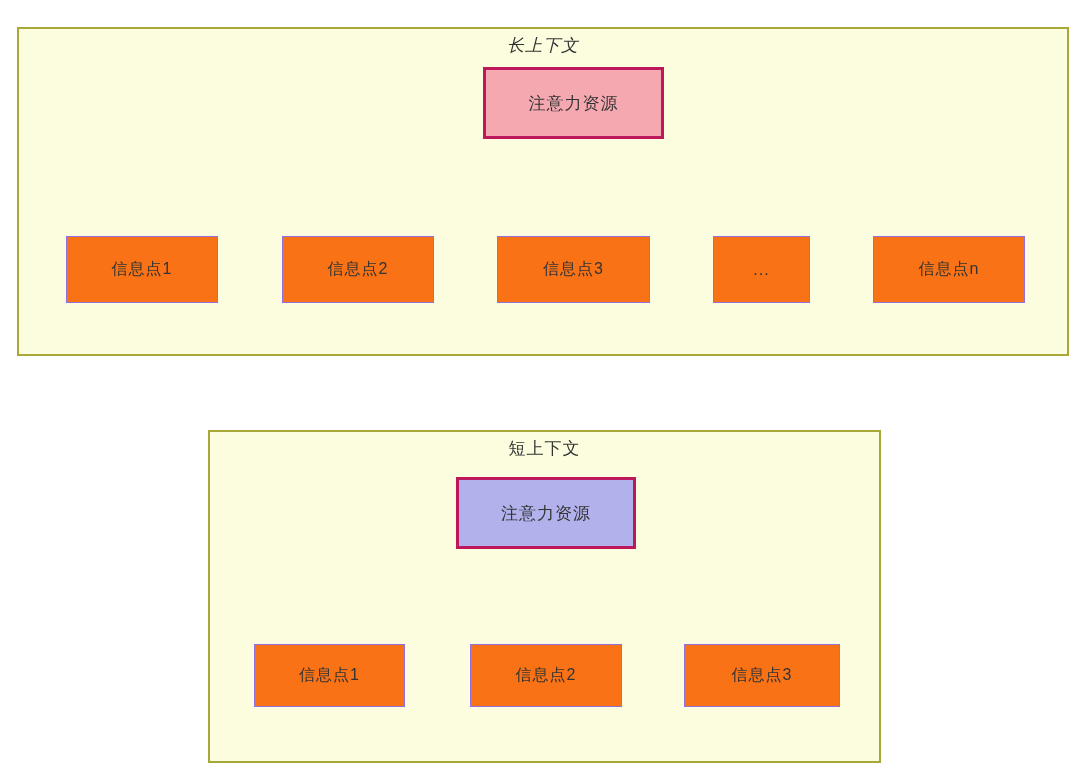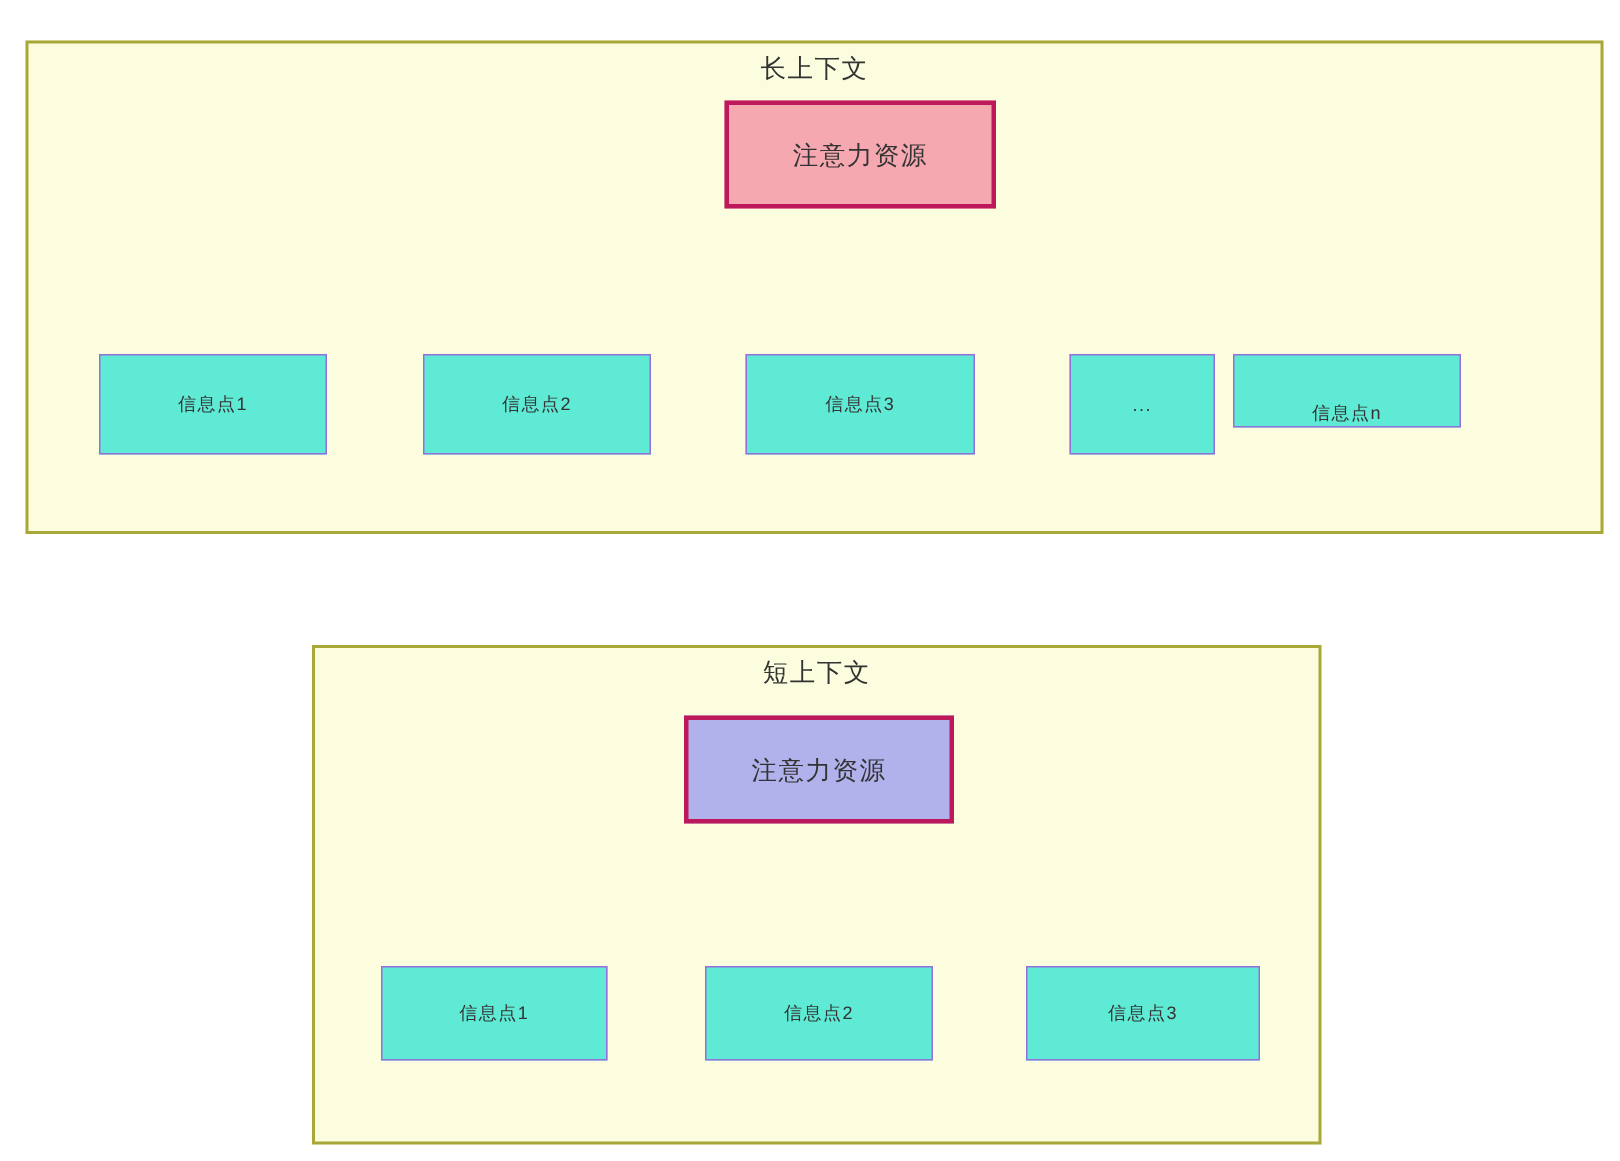--- a/index.html
+++ b/index.html
@@ -28,23 +28,23 @@
     font-size: 17px;
     color: #333333;
     letter-spacing: 1px;
   }
 
   .node {
     position: absolute;
     display: flex;
     align-items: center;
     justify-content: center;
-    font-size: 12px;
+    font-size: 16px;
     color: #333333;
-    background: #5eead4;
+    background: #f97316;
     border: 1px solid #9370db;
     letter-spacing: 1px;
   }
 
   .attention {
     border: 3px solid #be185d;
     font-size: 17px;
   }
   .attention.long  { background: #f6a8b1; }
   .attention.short { background: #b1b1ec; }
@@ -84,41 +84,41 @@
     <polygon points="943,225 955,225 949,236"></polygon>
 
     <path d="M 468,549 C 398,572 334,592 330,635"></path>
     <polygon points="324,633 336,633 330,644"></polygon>
     <path d="M 546,549 L 546,635"></path>
     <polygon points="540,633 552,633 546,644"></polygon>
     <path d="M 624,549 C 694,572 758,592 761,635"></path>
     <polygon points="755,633 767,633 761,644"></polygon>
   </svg>
 
-  <div class="cluster" style="left:17px; top:27px; width:1052px; height:329px;">
+  <div class="cluster" style="left:17px; top:27px; width:1052px; height:329px;font-style:italic;">
     <div class="cluster-title">长上下文</div>
   </div>
 
   <div class="node attention long" style="left:483px; top:67px; width:181px; height:72px;">
     <span>注意力资源</span>
   </div>
 
   <div class="node" style="left:66px; top:236px; width:152px; height:67px;">
     <span>信息点1</span>
   </div>
   <div class="node" style="left:282px; top:236px; width:152px; height:67px;">
     <span>信息点2</span>
   </div>
   <div class="node" style="left:497px; top:236px; width:153px; height:67px;">
     <span>信息点3</span>
   </div>
   <div class="node" style="left:713px; top:236px; width:97px; height:67px;">
     <span>...</span>
   </div>
-  <div class="node" style="left:822px; top:236px; width:152px; height:49px;align-items:flex-end;">
+  <div class="node" style="left:873px; top:236px; width:152px; height:67px;">
     <span>信息点n</span>
   </div>
 
   <div class="cluster" style="left:208px; top:430px; width:673px; height:333px;">
     <div class="cluster-title">短上下文</div>
   </div>
 
   <div class="node attention short" style="left:456px; top:477px; width:180px; height:72px;">
     <span>注意力资源</span>
   </div>

